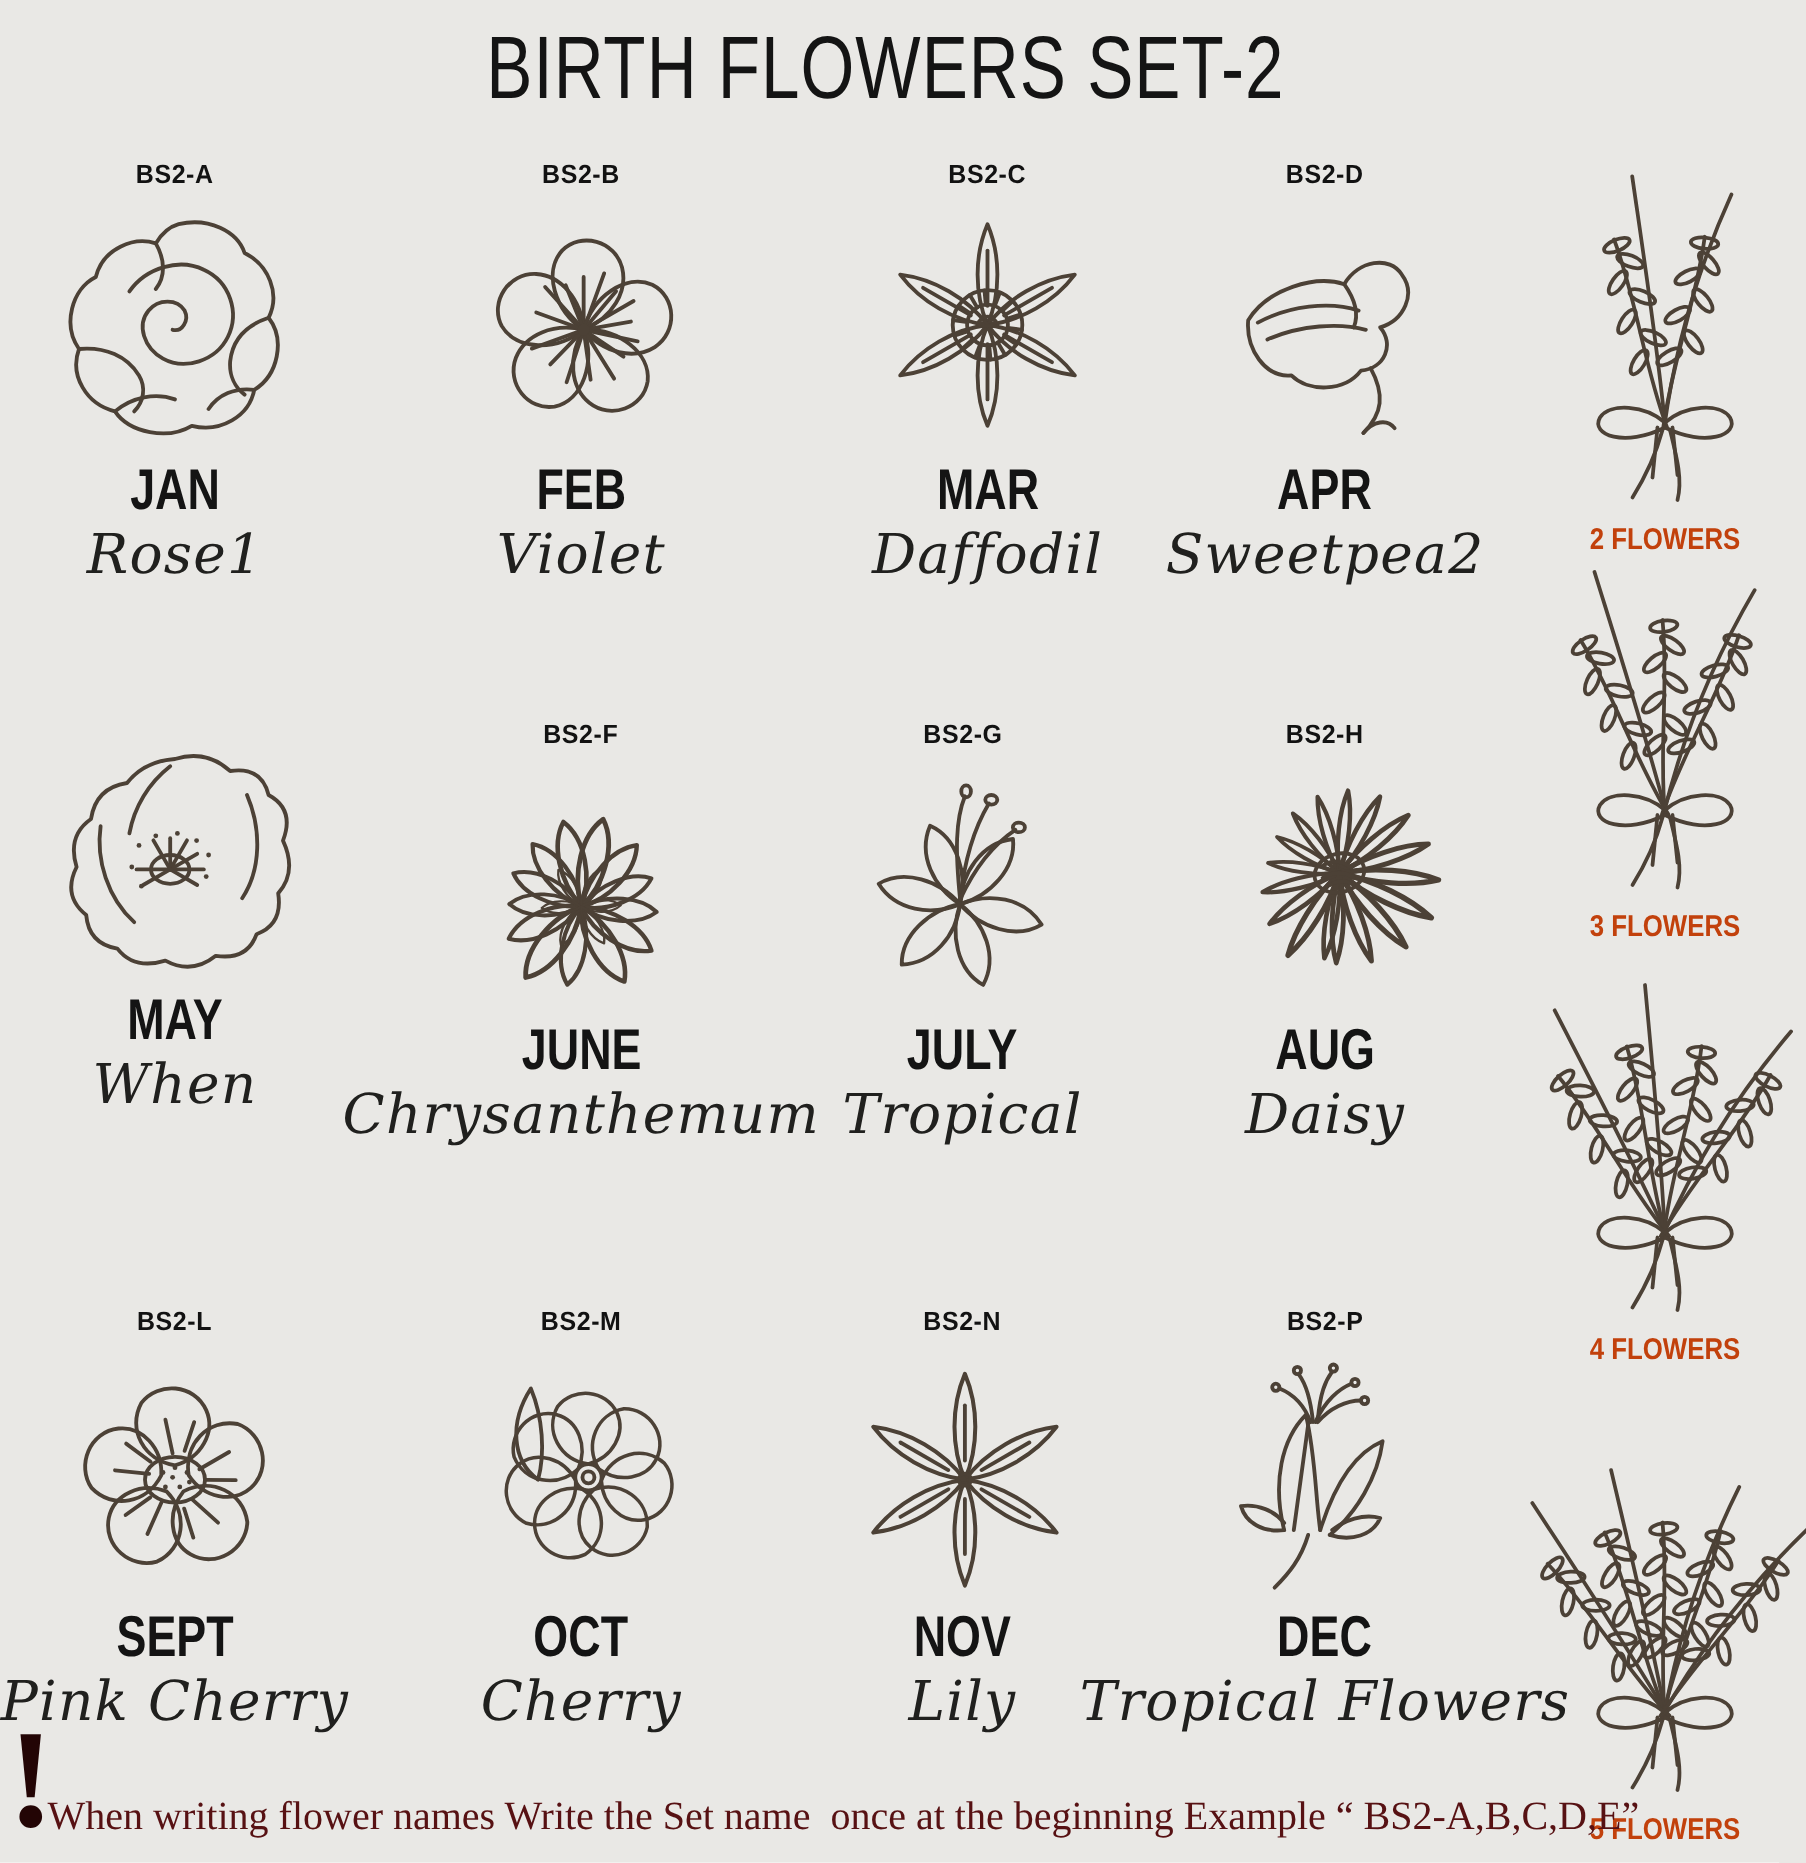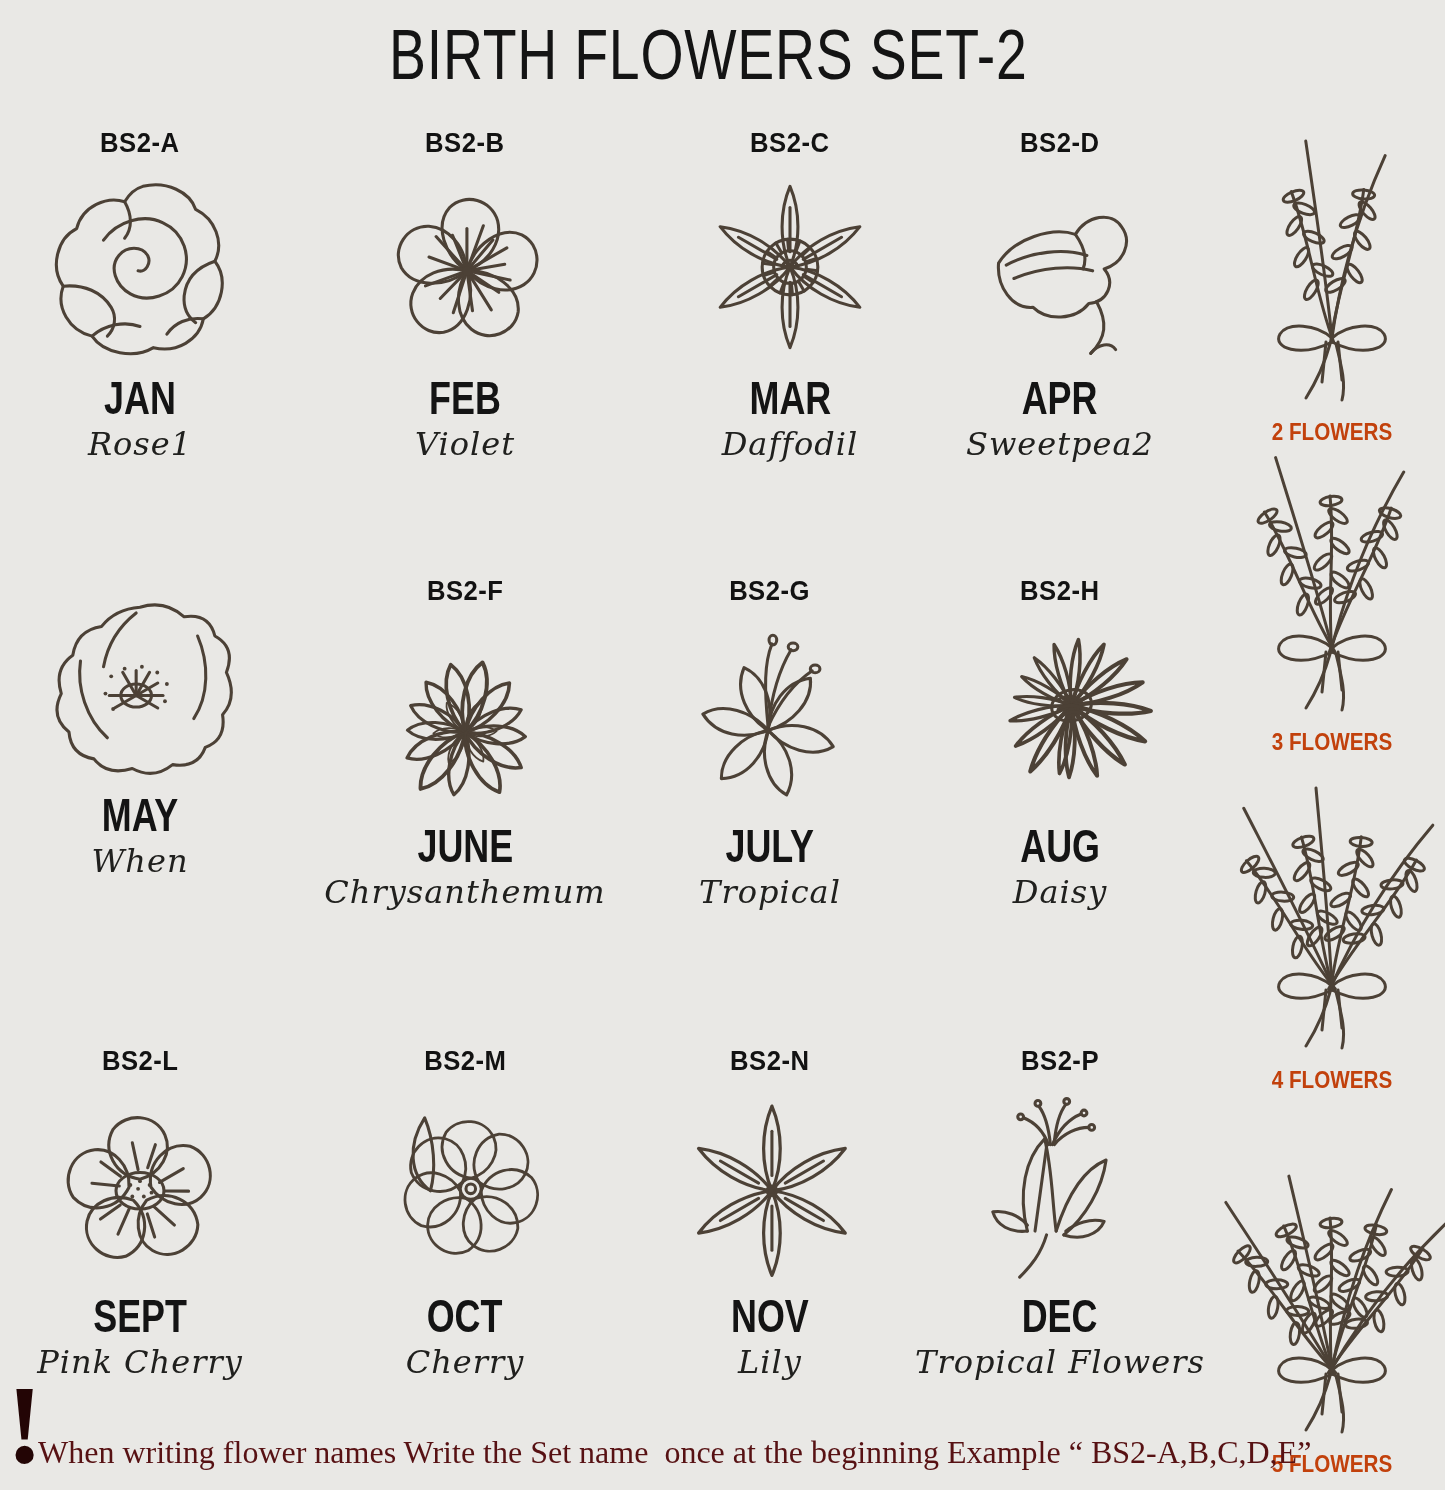--- a/index.html
+++ b/index.html
@@ -7,29 +7,29 @@
     position:relative; width:1445px; height:1490px;
     background:#e9e8e5; overflow:hidden;
     font-family:"Liberation Sans", sans-serif; color:#1b1b1b;
   }
   .condense{display:inline-block; transform:scaleX(0.78); transform-origin:center;}
   .page-title{
     position:absolute; top:14px; left:0; width:1416px; text-align:center;
     font-size:71px; font-weight:500; letter-spacing:1px; color:#141414; white-space:nowrap;
   }
   .cell{position:absolute; width:280px; text-align:center;}
-  .code{font-size:27px; font-weight:bold; letter-spacing:0.5px; color:#121212;}
+  .code{font-size:21px; font-weight:bold; letter-spacing:0.5px; color:#121212;}
   .code .condense{transform:scaleX(0.95);}
   .art{height:196px; margin-top:10px; display:flex; align-items:center; justify-content:center; color:#4c4136;}
   .art svg{width:200px; height:192px;}
   .month{margin-top:12px; font-size:46px; font-weight:bold; line-height:0.95; color:#141414;}
   .fname{
     margin-top:4px; display:flex; justify-content:center;
     font-family:"DejaVu Serif", serif; font-style:italic;
-    font-size:32px; color:#20201e;
+    font-size:44px; color:#20201e;
   }
   .fname span{white-space:nowrap; letter-spacing:1px;}
   .rail-item{position:absolute; left:1212px; width:240px; display:flex; flex-direction:column; align-items:center; color:#4c4136;}
   .rail-item svg{width:100%; flex:1;}
   .rail-label{font-size:24px; font-weight:bold; color:#c2410c; margin-top:2px;}
   .rail-label .condense{transform:scaleX(0.86);}
   .note-bang{
     position:absolute; left:6px; top:1368px; width:34px;
     font-family:"Liberation Serif", serif; font-weight:bold;
     font-size:112px; line-height:1; color:#230505;

